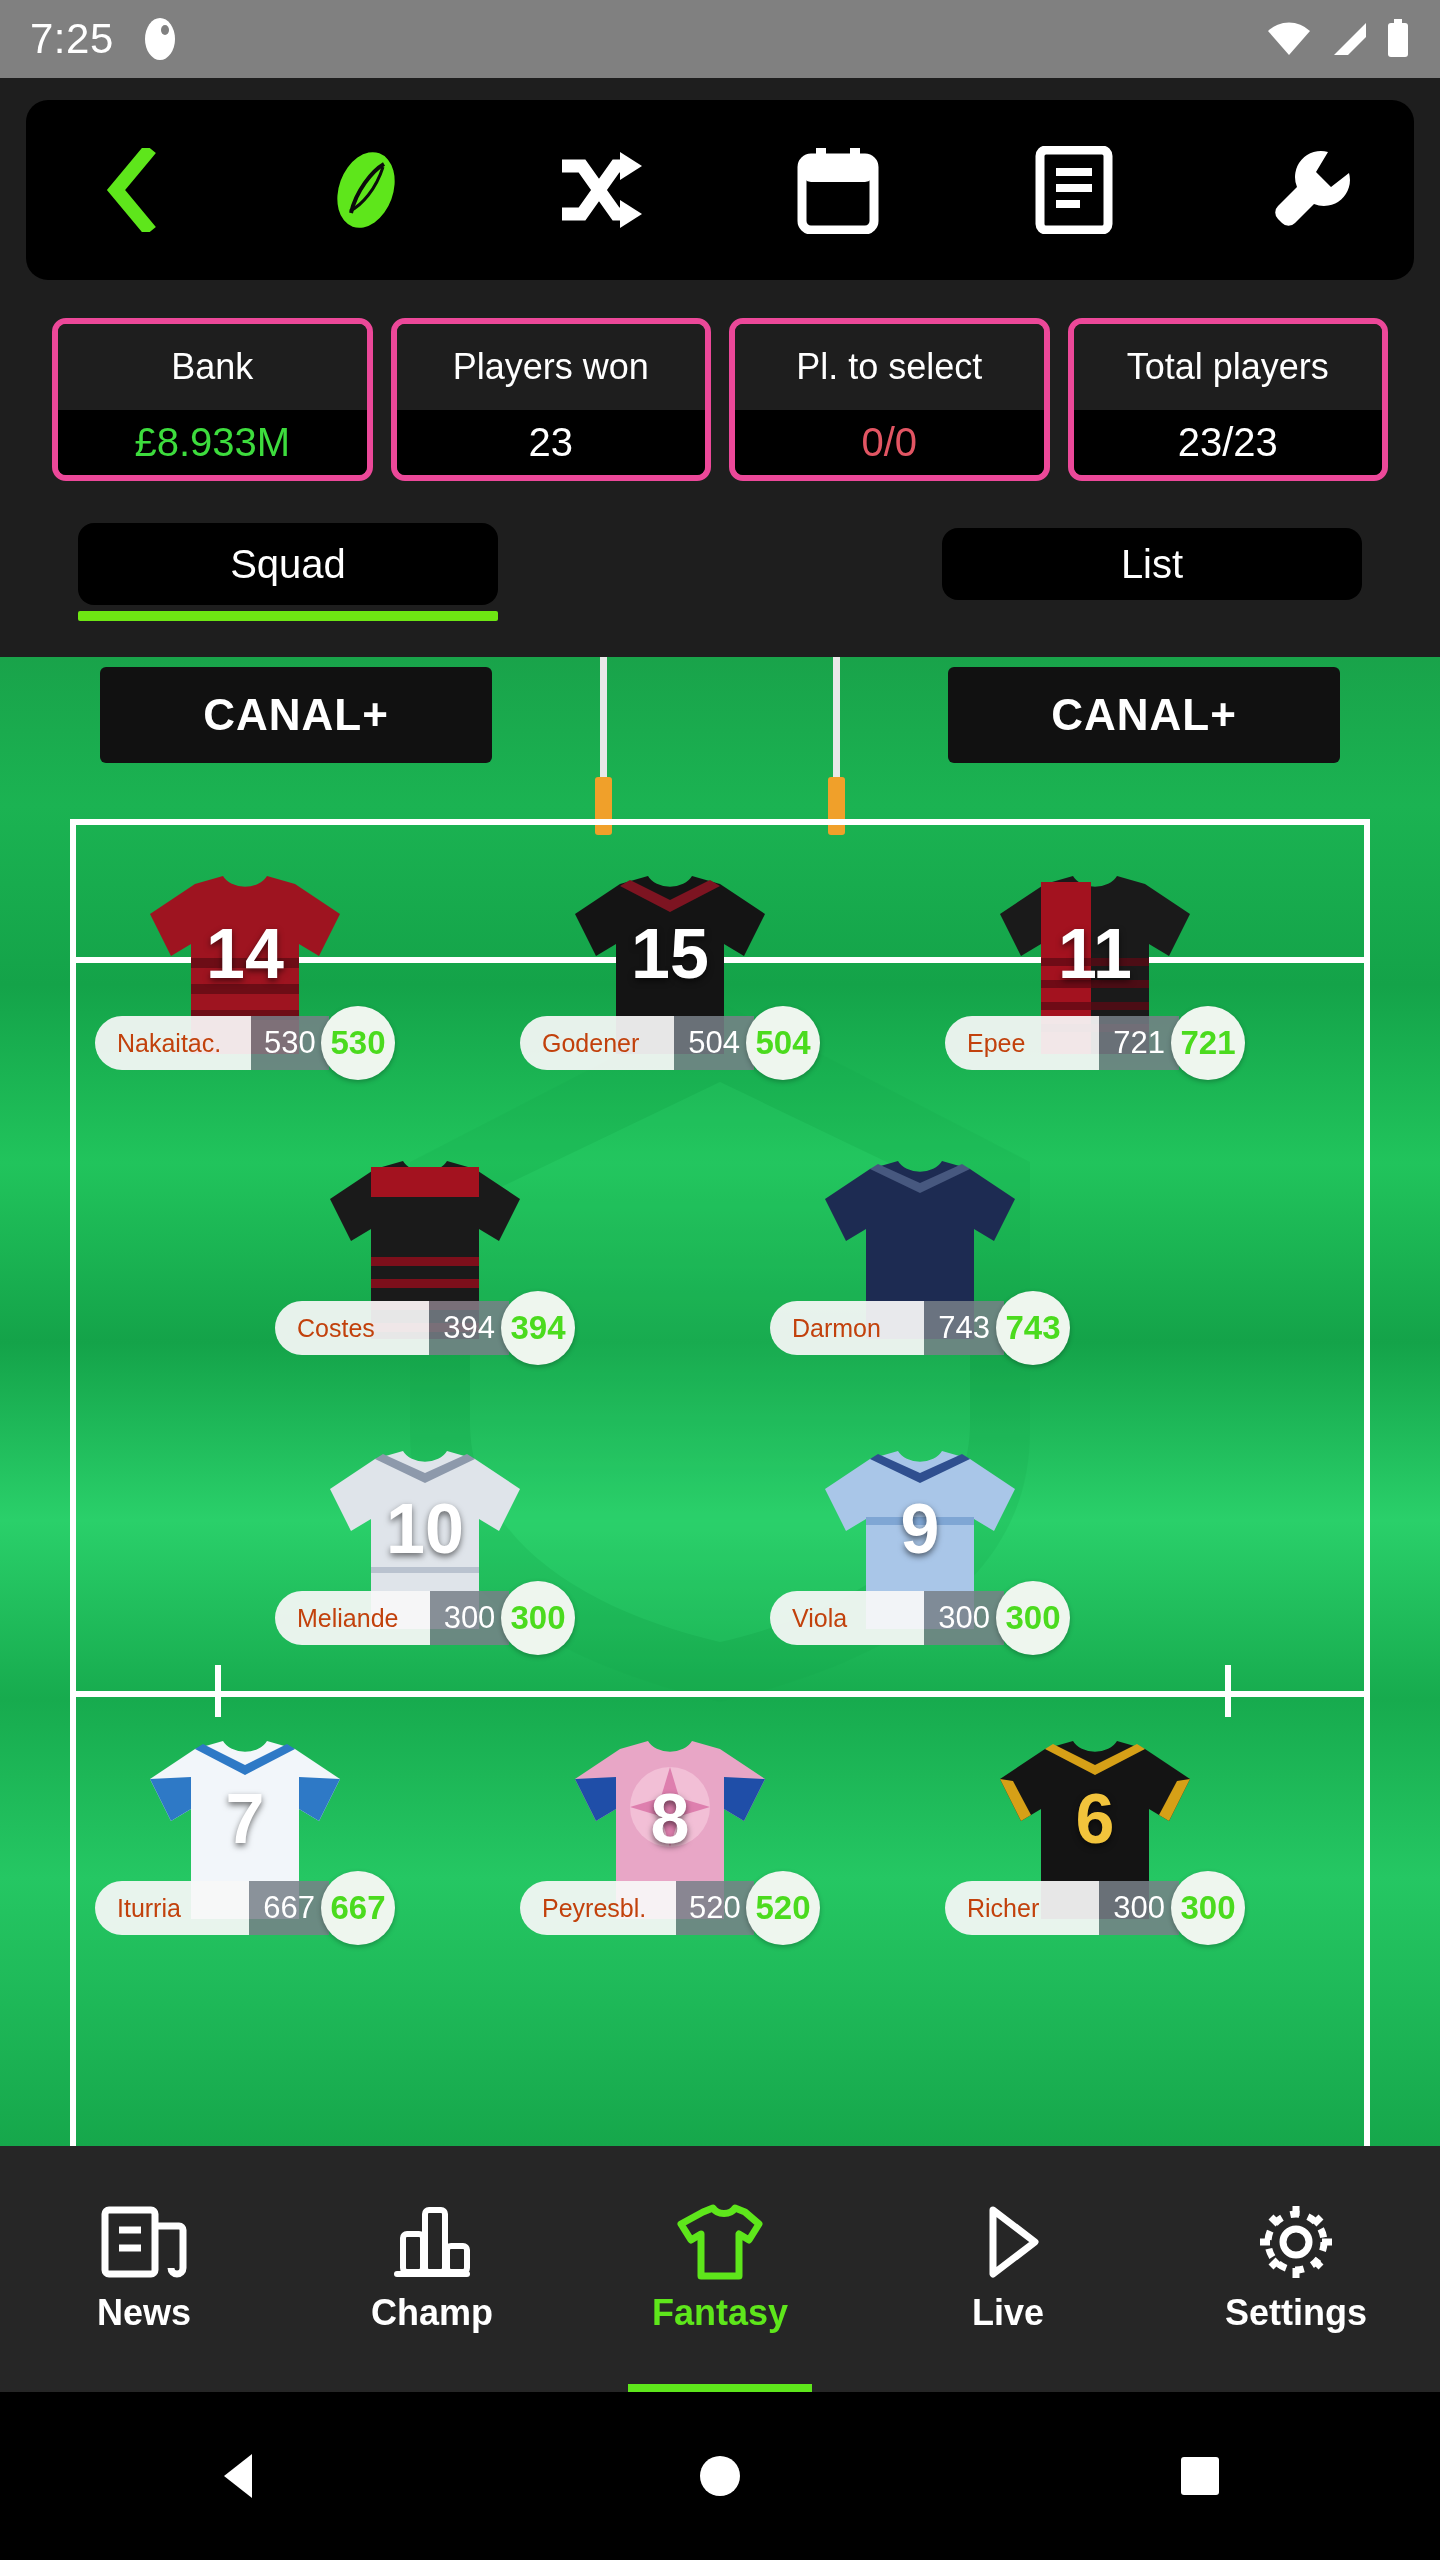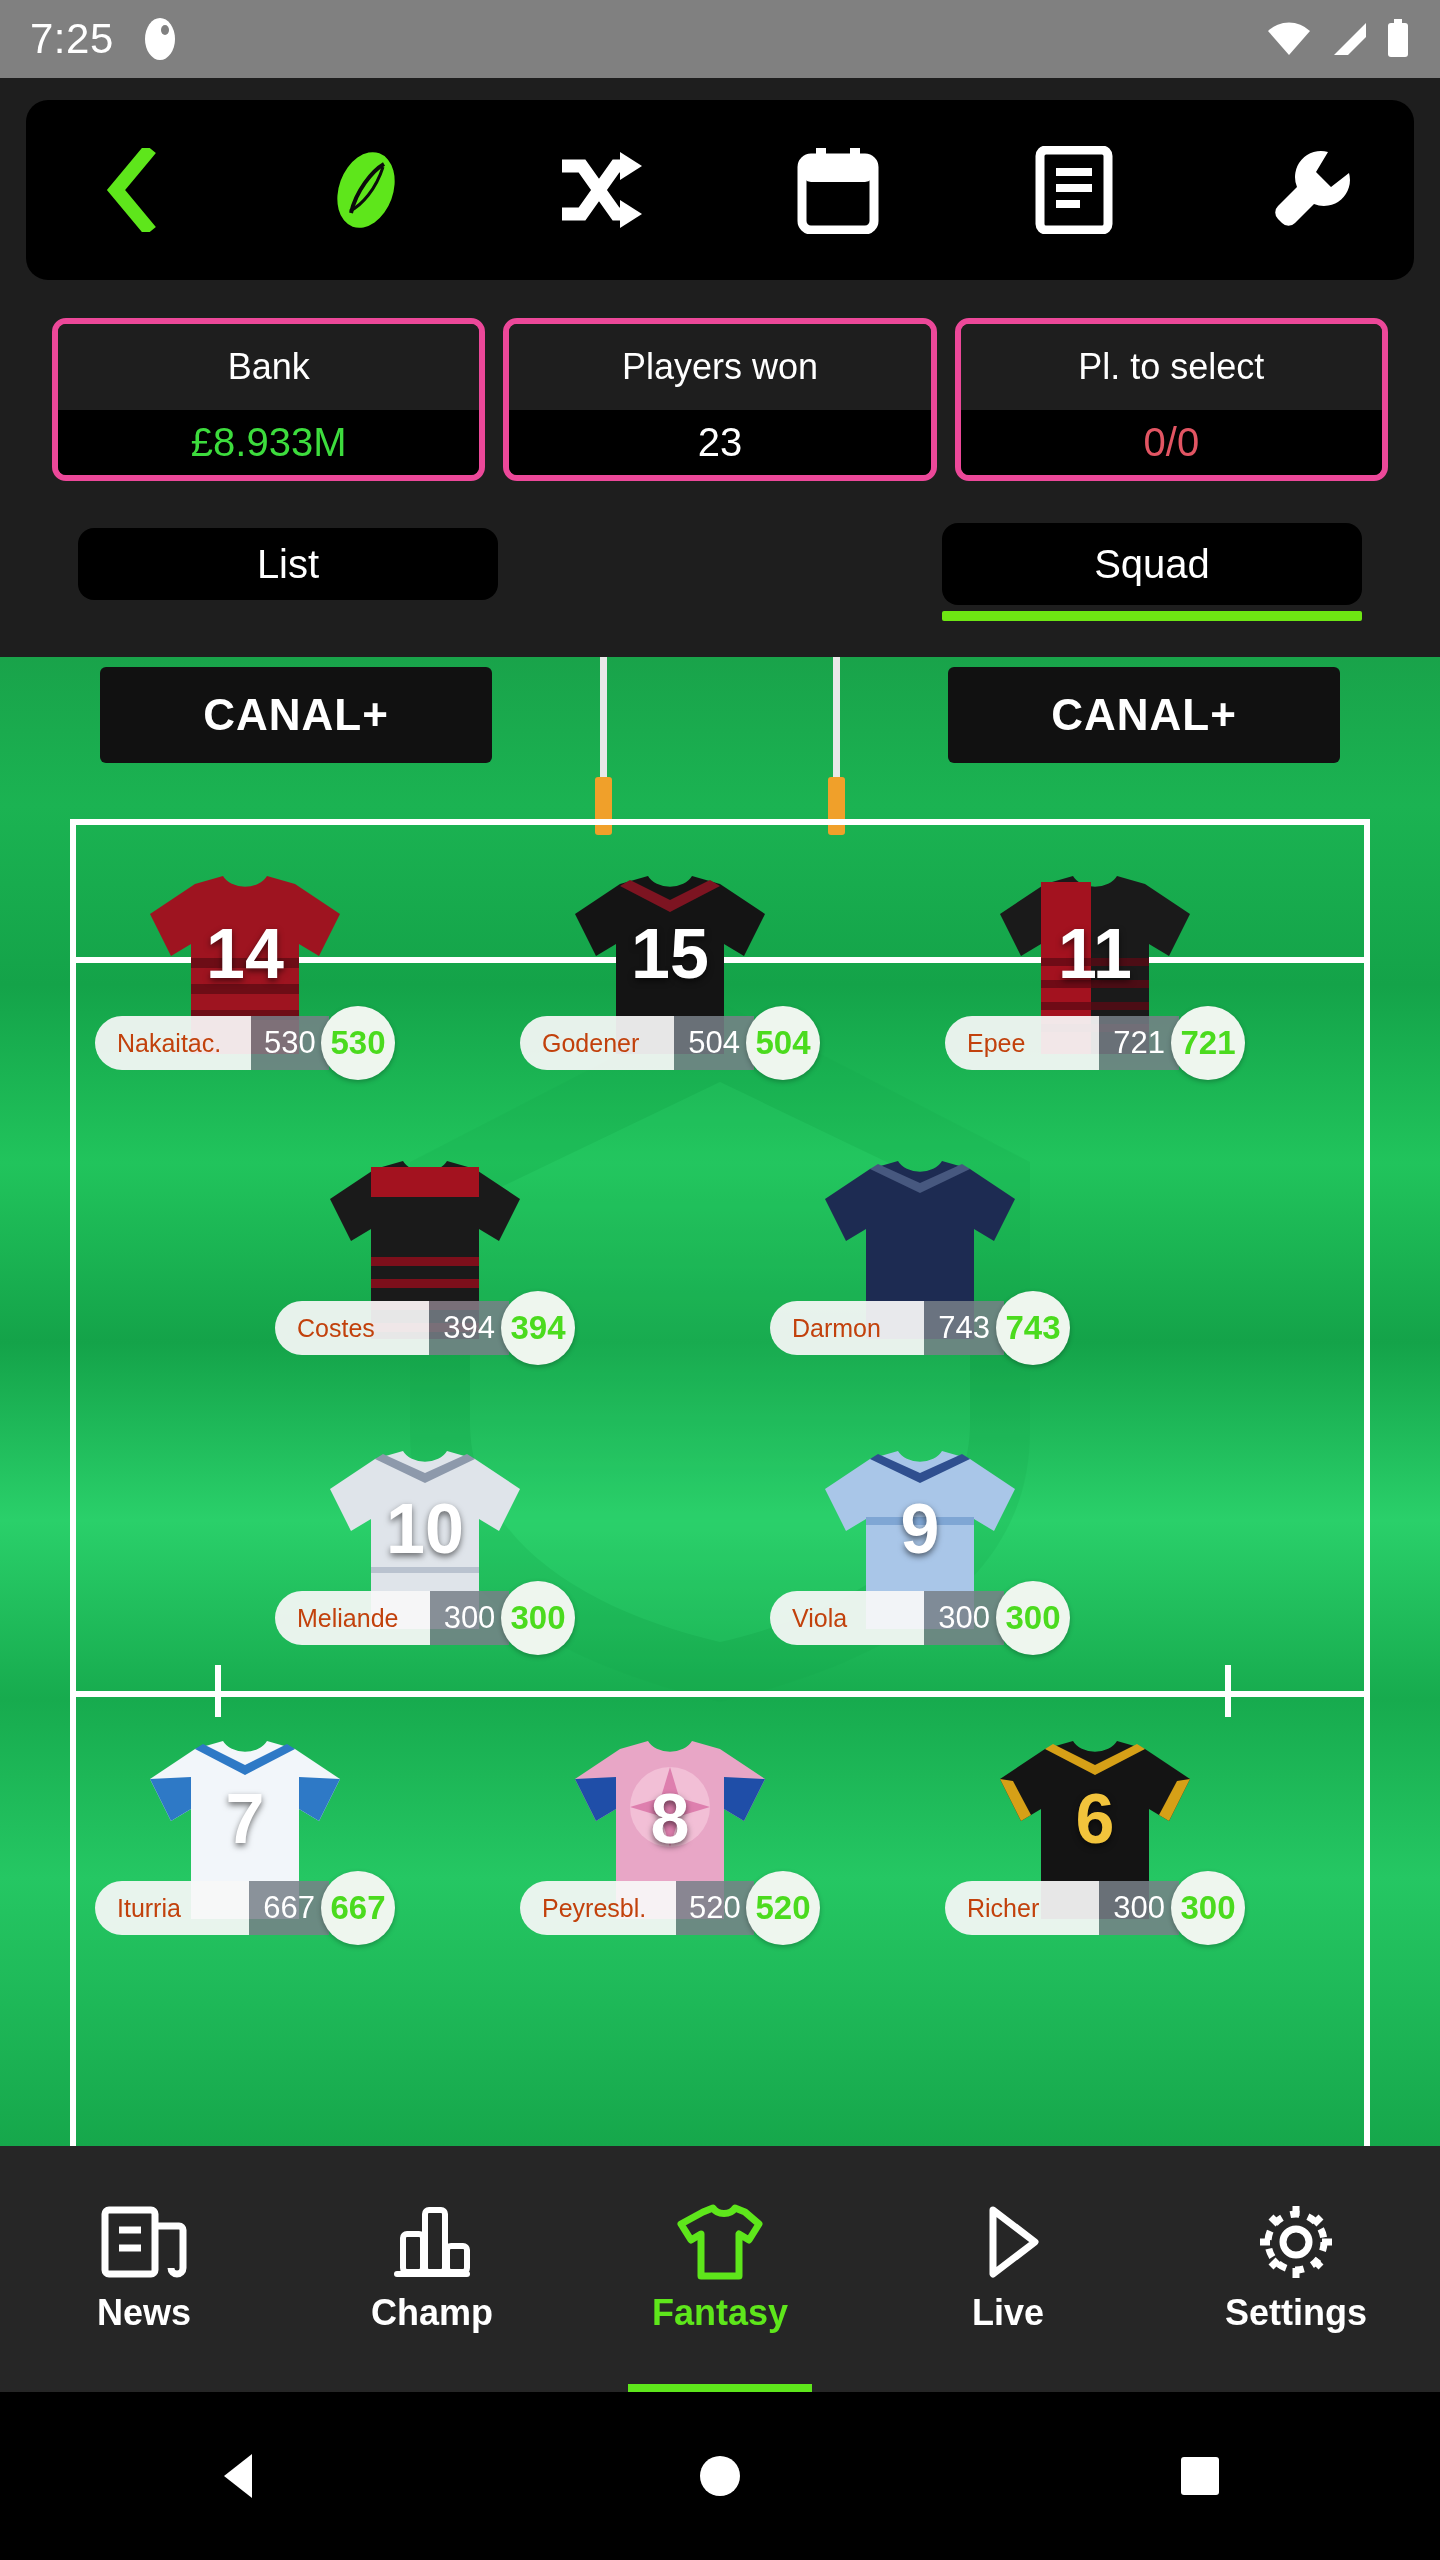--- a/index.html
+++ b/index.html
@@ -253,29 +253,33 @@
       <div class="stat-value v-green">£8.933M</div>
     </div>
     <div class="stat-card">
       <div class="stat-label">Players won</div>
       <div class="stat-value">23</div>
     </div>
     <div class="stat-card">
       <div class="stat-label">Pl. to select</div>
       <div class="stat-value v-red">0/0</div>
     </div>
+    <div class="stat-card">
+      <div class="stat-label">Total players</div>
+      <div class="stat-value">23/23</div>
+    </div>
   </div>
 
   <div class="tabs">
-    <div class="tab inactive">
-      <span>List</span>
-    </div>
     <div class="tab active">
       <span>Squad</span>
       <div class="underline"></div>
+    </div>
+    <div class="tab inactive">
+      <span>List</span>
     </div>
   </div>
 
   <div class="pitch-wrap">
     <div class="pitch">
 
       <svg class="pitch-watermark" viewBox="0 0 700 760">
         <path d="M350 40 L660 200 L660 470 C660 620 520 700 350 740 C180 700 40 620 40 470 L40 200 Z" fill="#14a349"></path>
         <path d="M350 120 L600 240 L600 460 C600 580 480 650 350 680 C220 650 100 580 100 460 L100 240 Z" fill="#2fd46f"></path>
       </svg>

